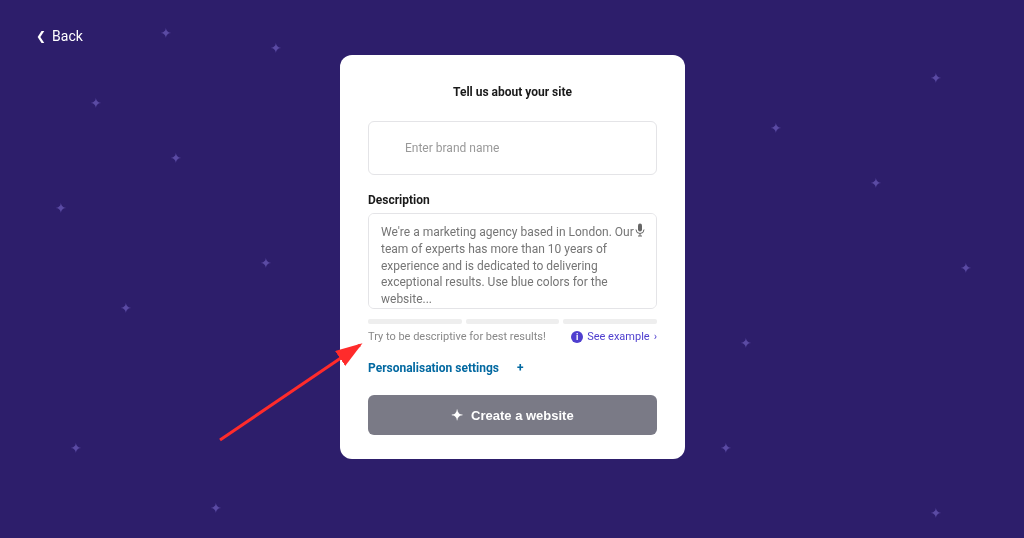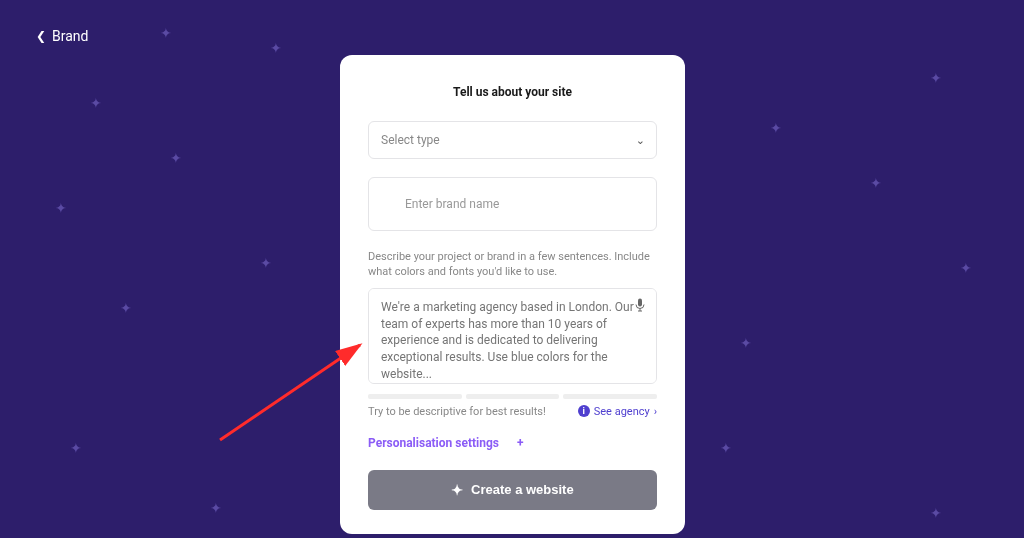--- a/index.html
+++ b/index.html
@@ -125,21 +125,21 @@
     border-radius:50%;
     background:#4f3fcf;
     color:#fff;
     display:inline-flex;
     align-items:center;
     justify-content:center;
     font-size:9px;
     font-weight:700;
   }
   .pers {
-    color:#8b5cf6;
+    color:#0369a1;
     font-size:12px;
     font-weight:700;
     display:flex;
     align-items:center;
     gap:18px;
     margin-bottom:20px;
     cursor:pointer;
   }
   .pers .plus { font-weight:700; }
   .cta {
@@ -179,36 +179,30 @@
 <span class="sparkle" style="top:120px;left:770px">✦</span>
 <span class="sparkle" style="top:175px;left:870px">✦</span>
 <span class="sparkle" style="top:260px;left:960px">✦</span>
 <span class="sparkle" style="top:335px;left:740px">✦</span>
 <span class="sparkle" style="top:440px;left:720px">✦</span>
 <span class="sparkle" style="top:505px;left:930px">✦</span>
 <span class="sparkle" style="top:70px;left:930px">✦</span>
 
 <div class="back">
   <span class="chev">❮</span>
-  <span>Brand</span>
+  <span>Back</span>
 </div>
 
 <div class="card">
   <h1>Tell us about your site</h1>
 
-  <div class="select-wrap">
-    <div class="select">
-      <span>Select type</span>
-    </div>
-    <span class="chev">⌄</span>
-  </div>
 
   <input class="input" type="text" placeholder="Enter brand name" style="">
 
-  <div class="helper">Describe your project or brand in a few sentences. Include what colors and fonts you'd like to use.</div>
+  <div class="label">Description</div>
   <div class="textarea-wrap">
     <textarea class="textarea" placeholder="We're a marketing agency based in London. Our team of experts has more than 10 years of experience and is dedicated to delivering exceptional results. Use blue colors for the website..." style=""></textarea>
     <span class="mic">
       <svg width="12" height="14" viewBox="0 0 12 14" fill="none">
           <rect x="4" y="0.5" width="4" height="8" rx="2" fill="#666"></rect>
           <path d="M2 6.5a4 4 0 0 0 8 0" stroke="#666" stroke-width="1" fill="none"></path>
           <line x1="6" y1="10.5" x2="6" y2="13" stroke="#666" stroke-width="1"></line>
           <line x1="4" y1="13" x2="8" y2="13" stroke="#666" stroke-width="1"></line>
         </svg>
     </span>
@@ -217,21 +211,21 @@
   <div class="segments">
     <div class="seg"></div>
       <div class="seg"></div>
       <div class="seg"></div>
   </div>
 
   <div class="row-hint">
     <span>Try to be descriptive for best results!</span>
     <span class="see-example">
       <span class="info">i</span>
-      <span>See agency</span>
+      <span>See example</span>
       <span>›</span>
     </span>
   </div>
 
   <div class="pers">
     <span>Personalisation settings</span>
     <span class="plus">+</span>
   </div>
 
   <button class="cta">

